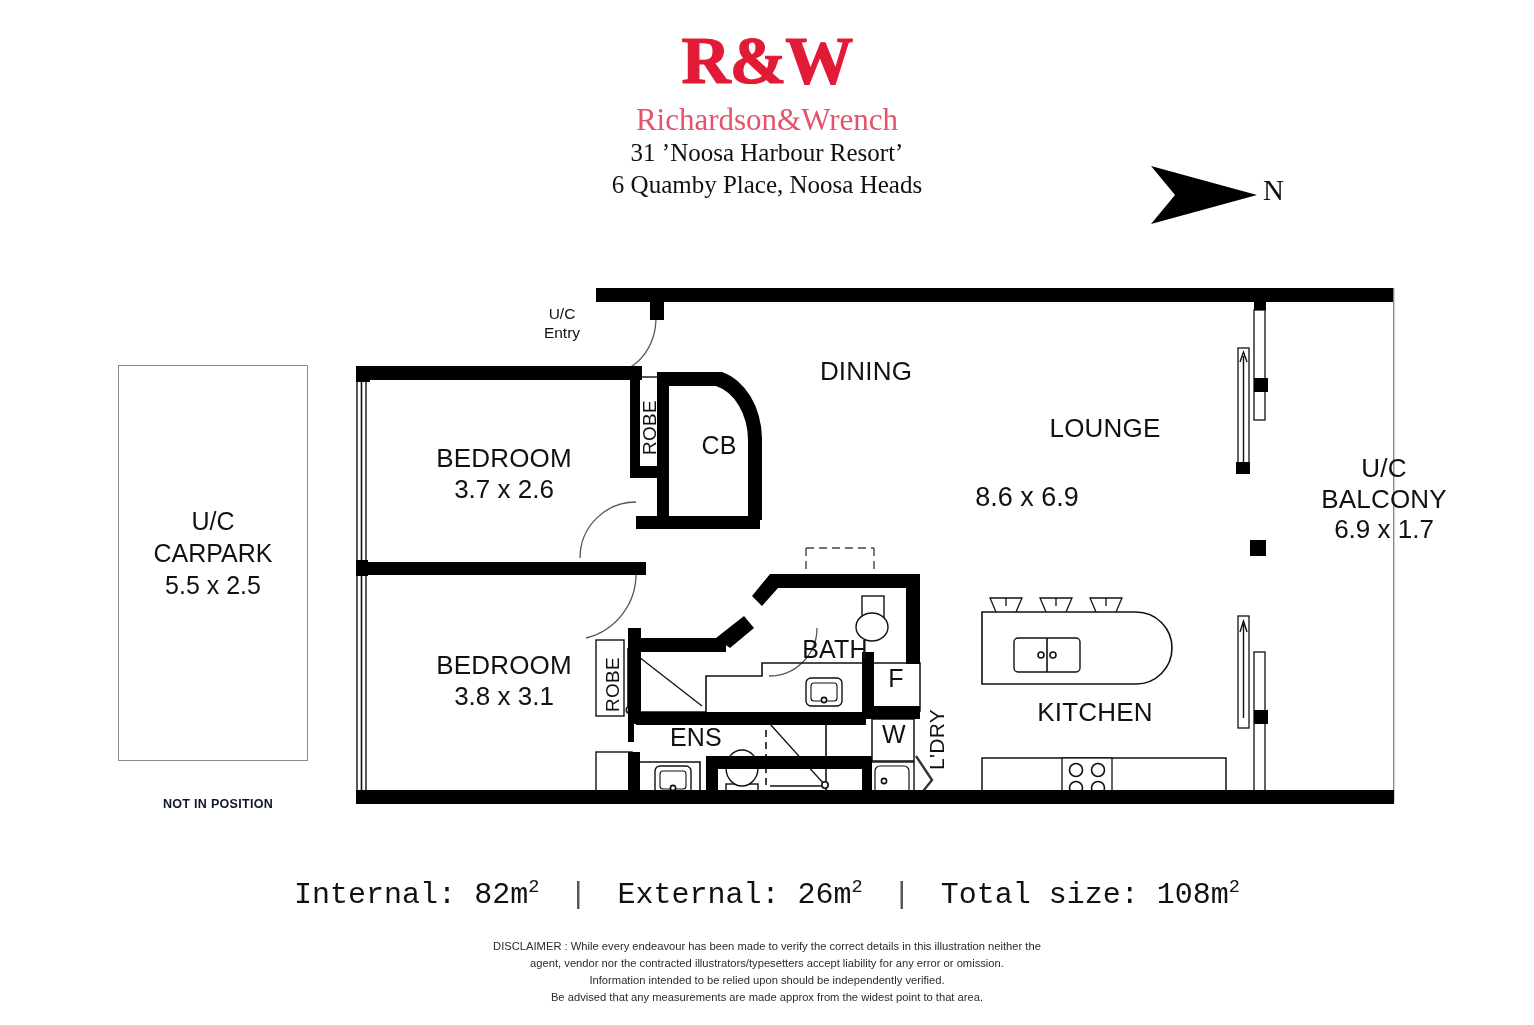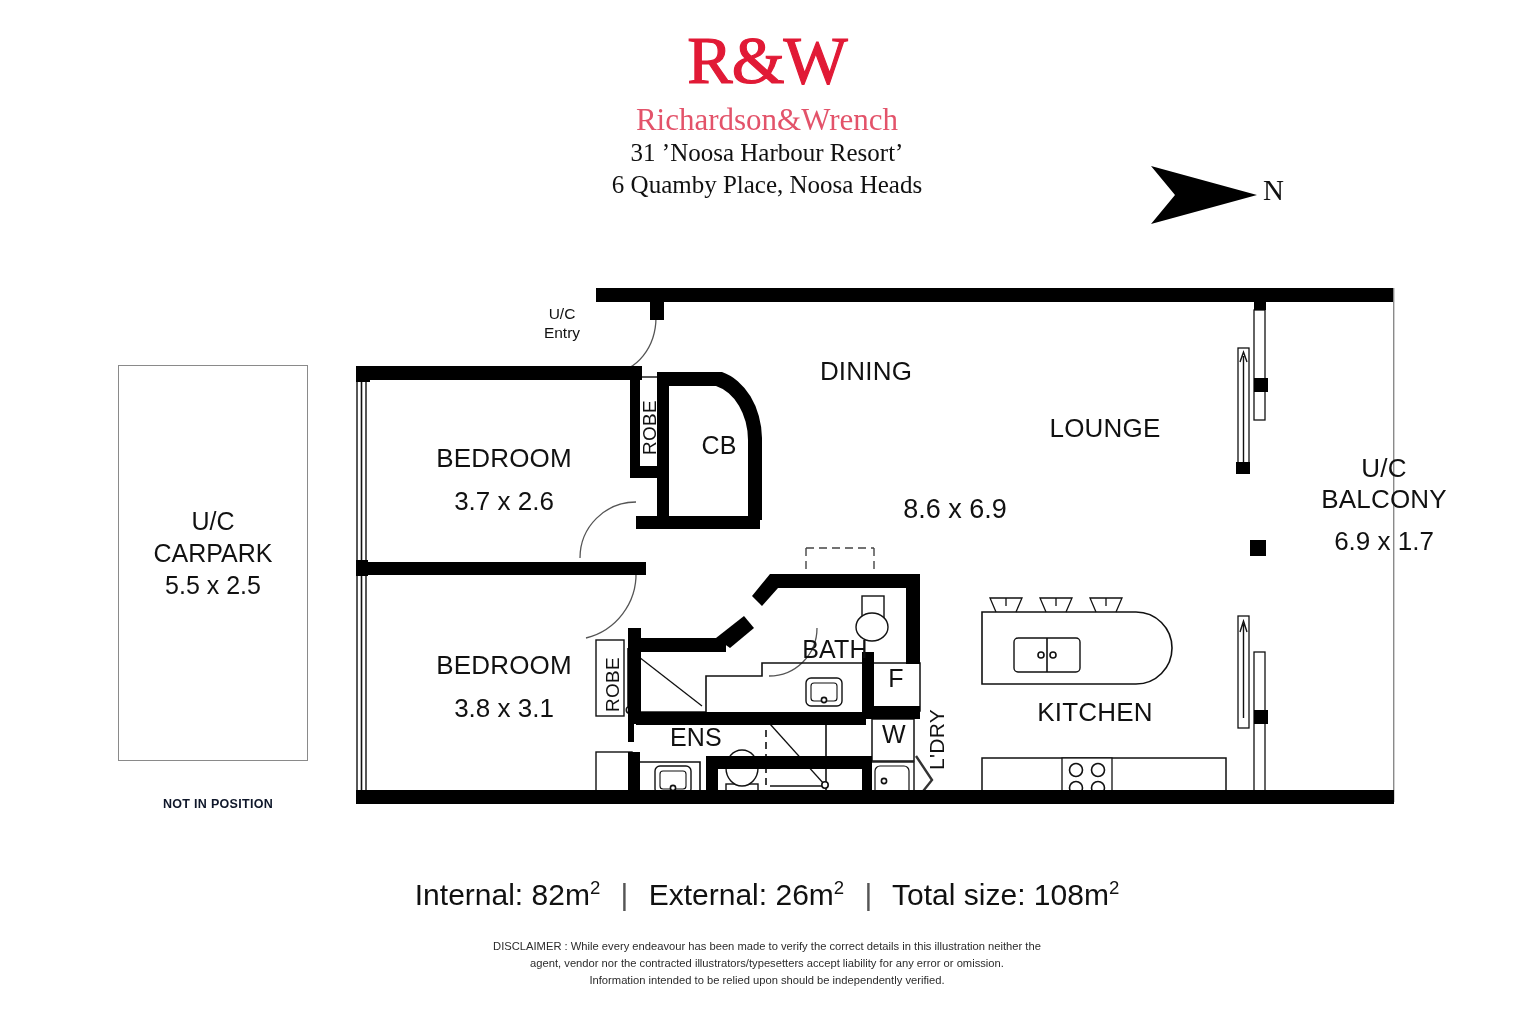--- a/index.html
+++ b/index.html
@@ -19,21 +19,21 @@
 
   
   #header {
     position: absolute;
     left: 0; top: 0;
     width: 1534px;
     text-align: center;
   }
   #logo-mark {
     font-family: "Liberation Serif", serif;
-    font-weight: normal;
+    font-weight: bold;
     font-size: 68px;
     line-height: 1;
     letter-spacing: -1px;
     color: #e11a36;
     margin-top: 26px;
     -webkit-text-stroke: 1.2px #e11a36;
   }
   #logo-wordmark {
     font-family: "Liberation Serif", serif;
     font-size: 31px;
@@ -100,40 +100,41 @@
   }
 
   
   .rlabel {
     position: absolute;
     color: #111;
     white-space: nowrap;
     text-align: center;
   }
   .rlabel .nm { font-size: 26px; line-height: 1.18; letter-spacing: 0.2px; }
-  .rlabel .dm { font-size: 26px; line-height: 1.18; margin-top: 12px; }
+  .rlabel .dm { font-size: 26px; line-height: 1.18; }
   .small-lab { font-size: 15.5px; line-height: 1.2; }
   .vert {
     position: absolute;
     color: #111;
     font-size: 19px;
     letter-spacing: 0.3px;
     transform: rotate(-90deg);
     transform-origin: 0 0;
     white-space: nowrap;
   }
 
   
   #areas {
     position: absolute;
     left: 0; top: 877px;
     width: 1534px;
     text-align: center;
     font-size: 30px;
     color: #111;
+    font-family: Liberation Mono, monospace;
   }
   #areas .sep { padding: 0 12px; color: #555; }
   #areas sup { font-size: 0.62em; vertical-align: super; }
   #disclaimer {
     position: absolute;
     left: 0; top: 938px;
     width: 1534px;
     text-align: center;
     font-size: 11.2px;
     line-height: 1.52;
@@ -358,21 +359,21 @@
   <div class="dm">3.8 x 3.1</div>
 </div>
 
 <div class="rlabel" style="left:750px; top:356px; width:232px;">
   <div class="nm">DINING</div>
 </div>
 
 <div class="rlabel" style="left:990px; top:413px; width:230px;">
   <div class="nm">LOUNGE</div>
 </div>
-<div class="rlabel" style="left:840px; top:482px; width:230px;">
+<div class="rlabel" style="left:912px; top:482px; width:230px;">
   <div class="dm" style="font-size:27px;">8.6 x 6.9</div>
 </div>
 
 <div class="rlabel" style="left:980px; top:697px; width:230px;">
   <div class="nm">KITCHEN</div>
 </div>
 
 <div class="rlabel" style="left:768px; top:635px; width:134px;">
   <div class="nm" style="font-size:25px;">BATH</div>
 </div>
@@ -407,13 +408,14 @@
   <span class="sep">|</span>
   <span><span>External:</span>&nbsp;<span>26m</span><sup>2</sup></span>
   <span class="sep">|</span>
   <span><span>Total size:</span>&nbsp;<span>108m</span><sup>2</sup></span>
 </div>
 
 <div id="disclaimer">
   <div>DISCLAIMER : While every endeavour has been made to verify the correct details in this illustration neither the</div>
   <div>agent, vendor nor the contracted illustrators/typesetters accept liability for any error or omission.</div>
   <div>Information intended to be relied upon should be independently verified.</div>
+  <div>Be advised that any measurements are made approx from the widest point to that area.</div>
 </div>
 
 </body></html>

